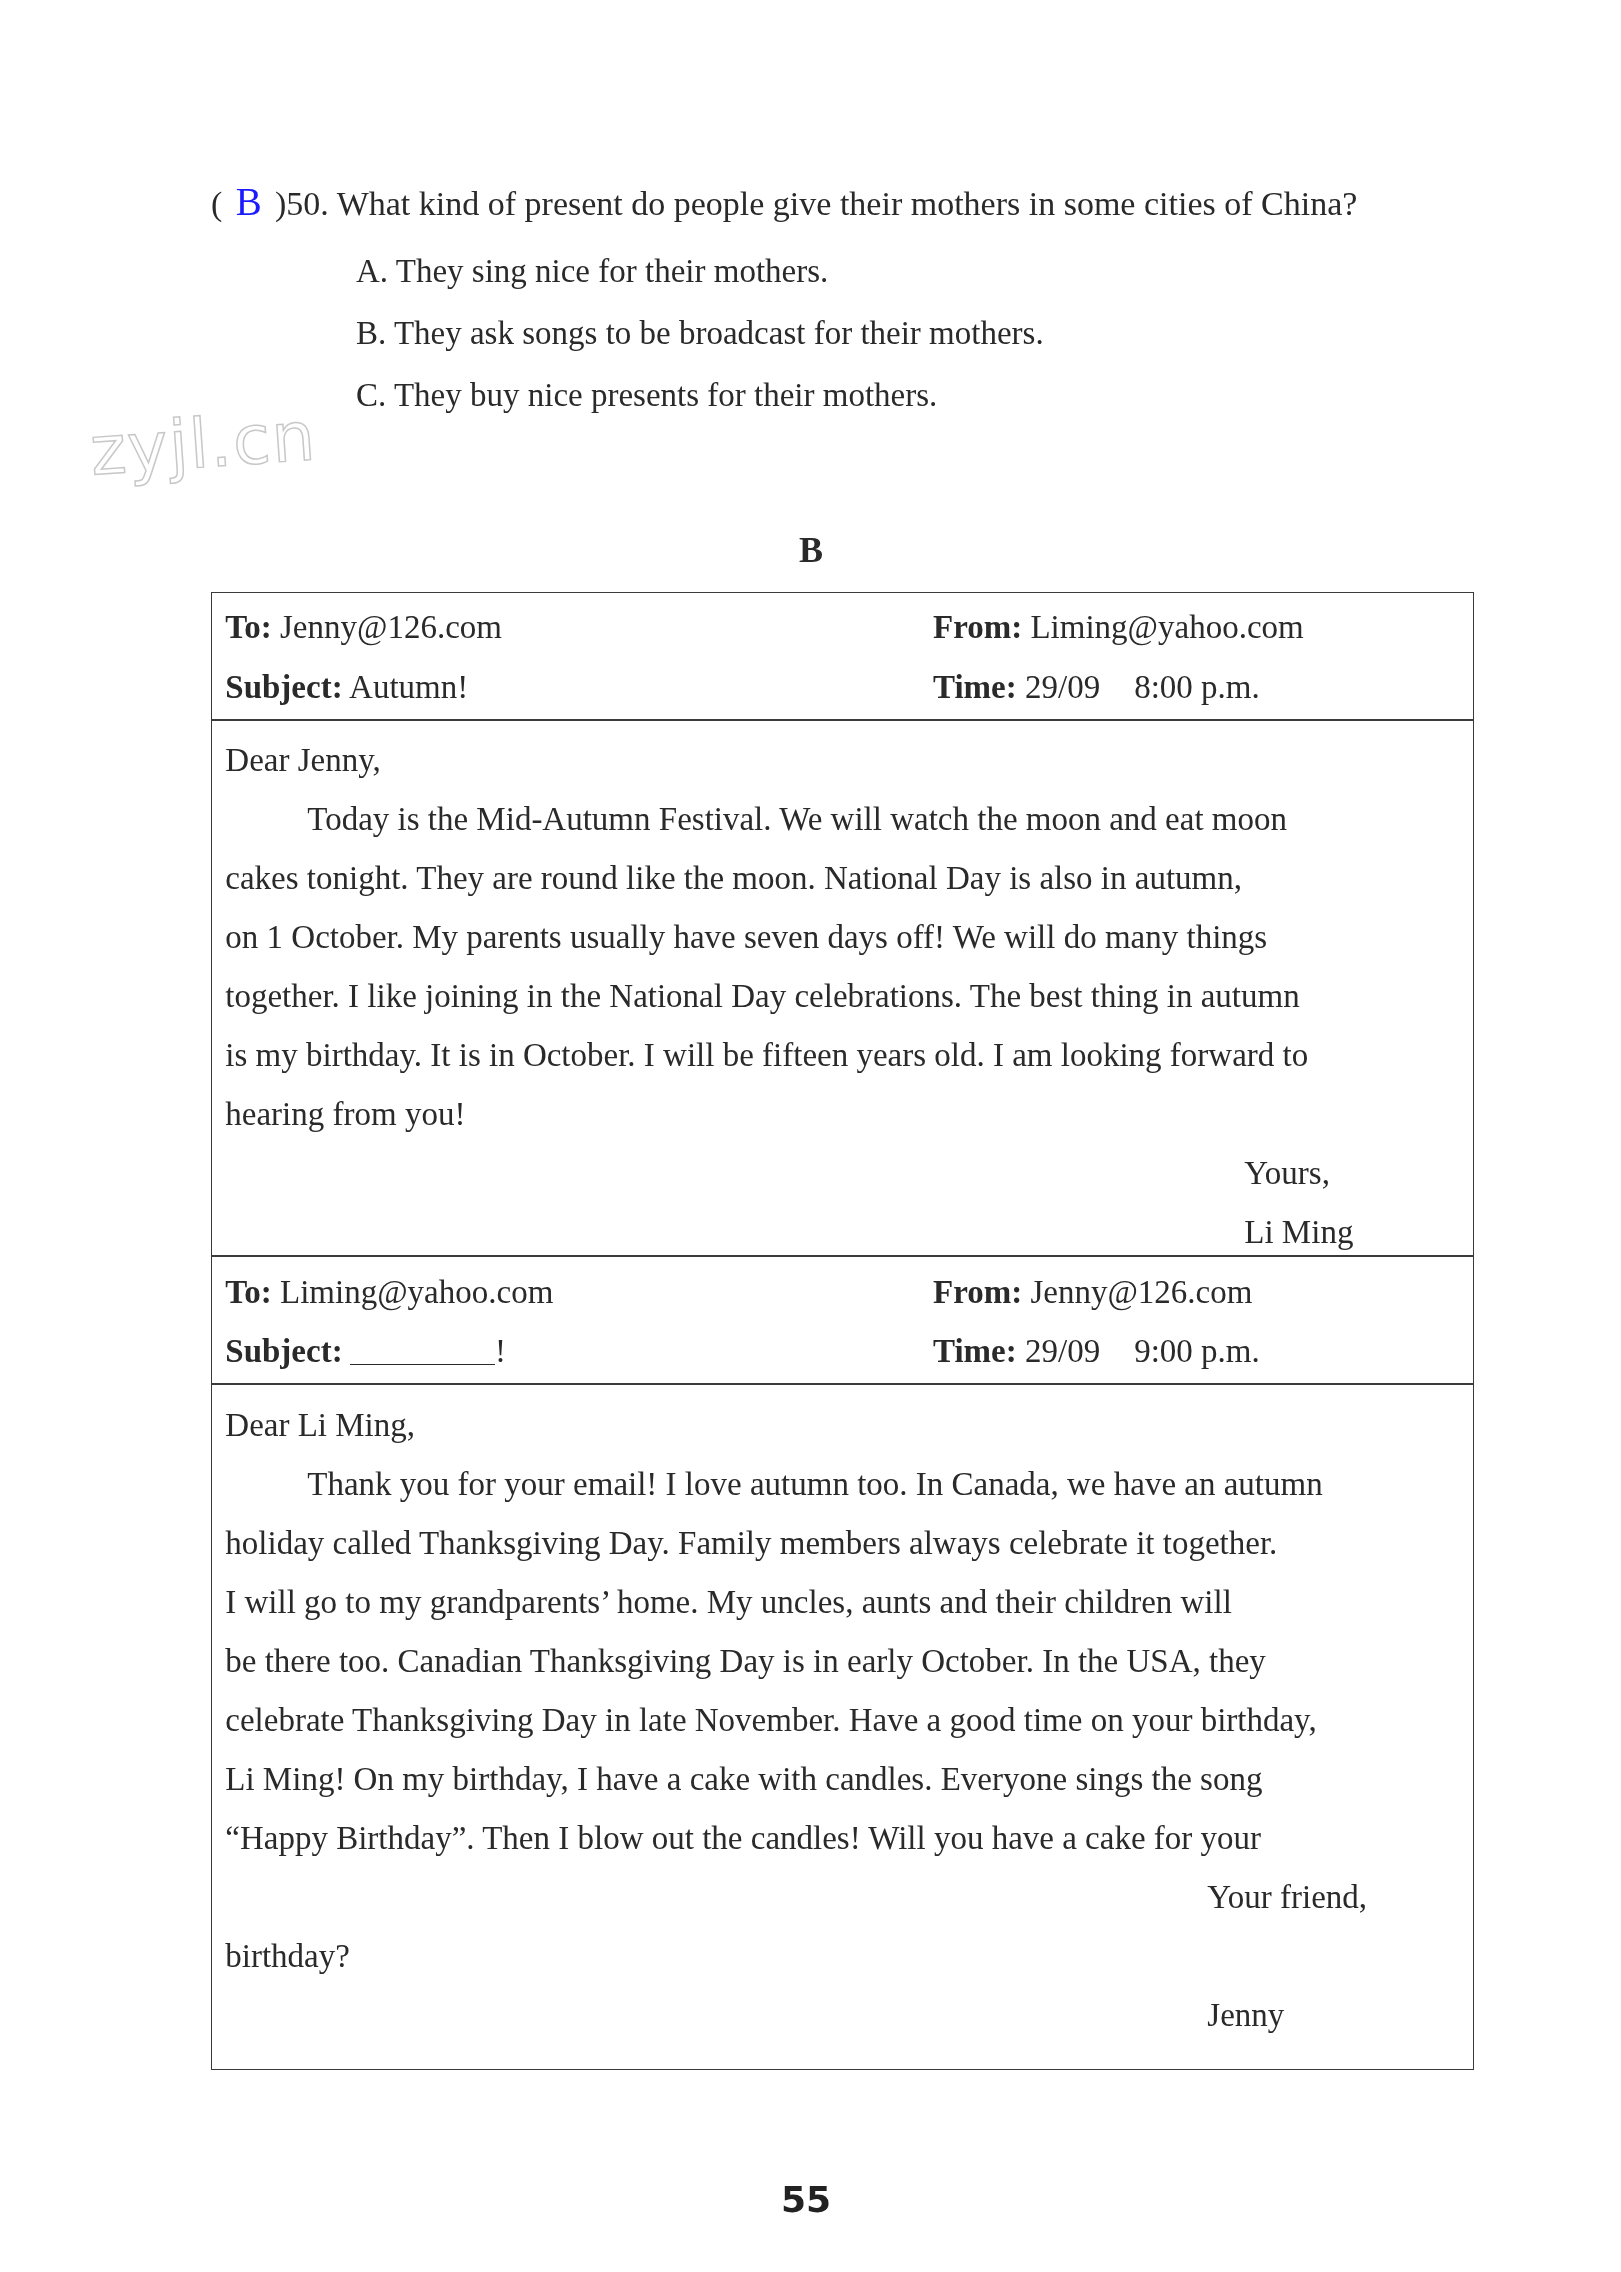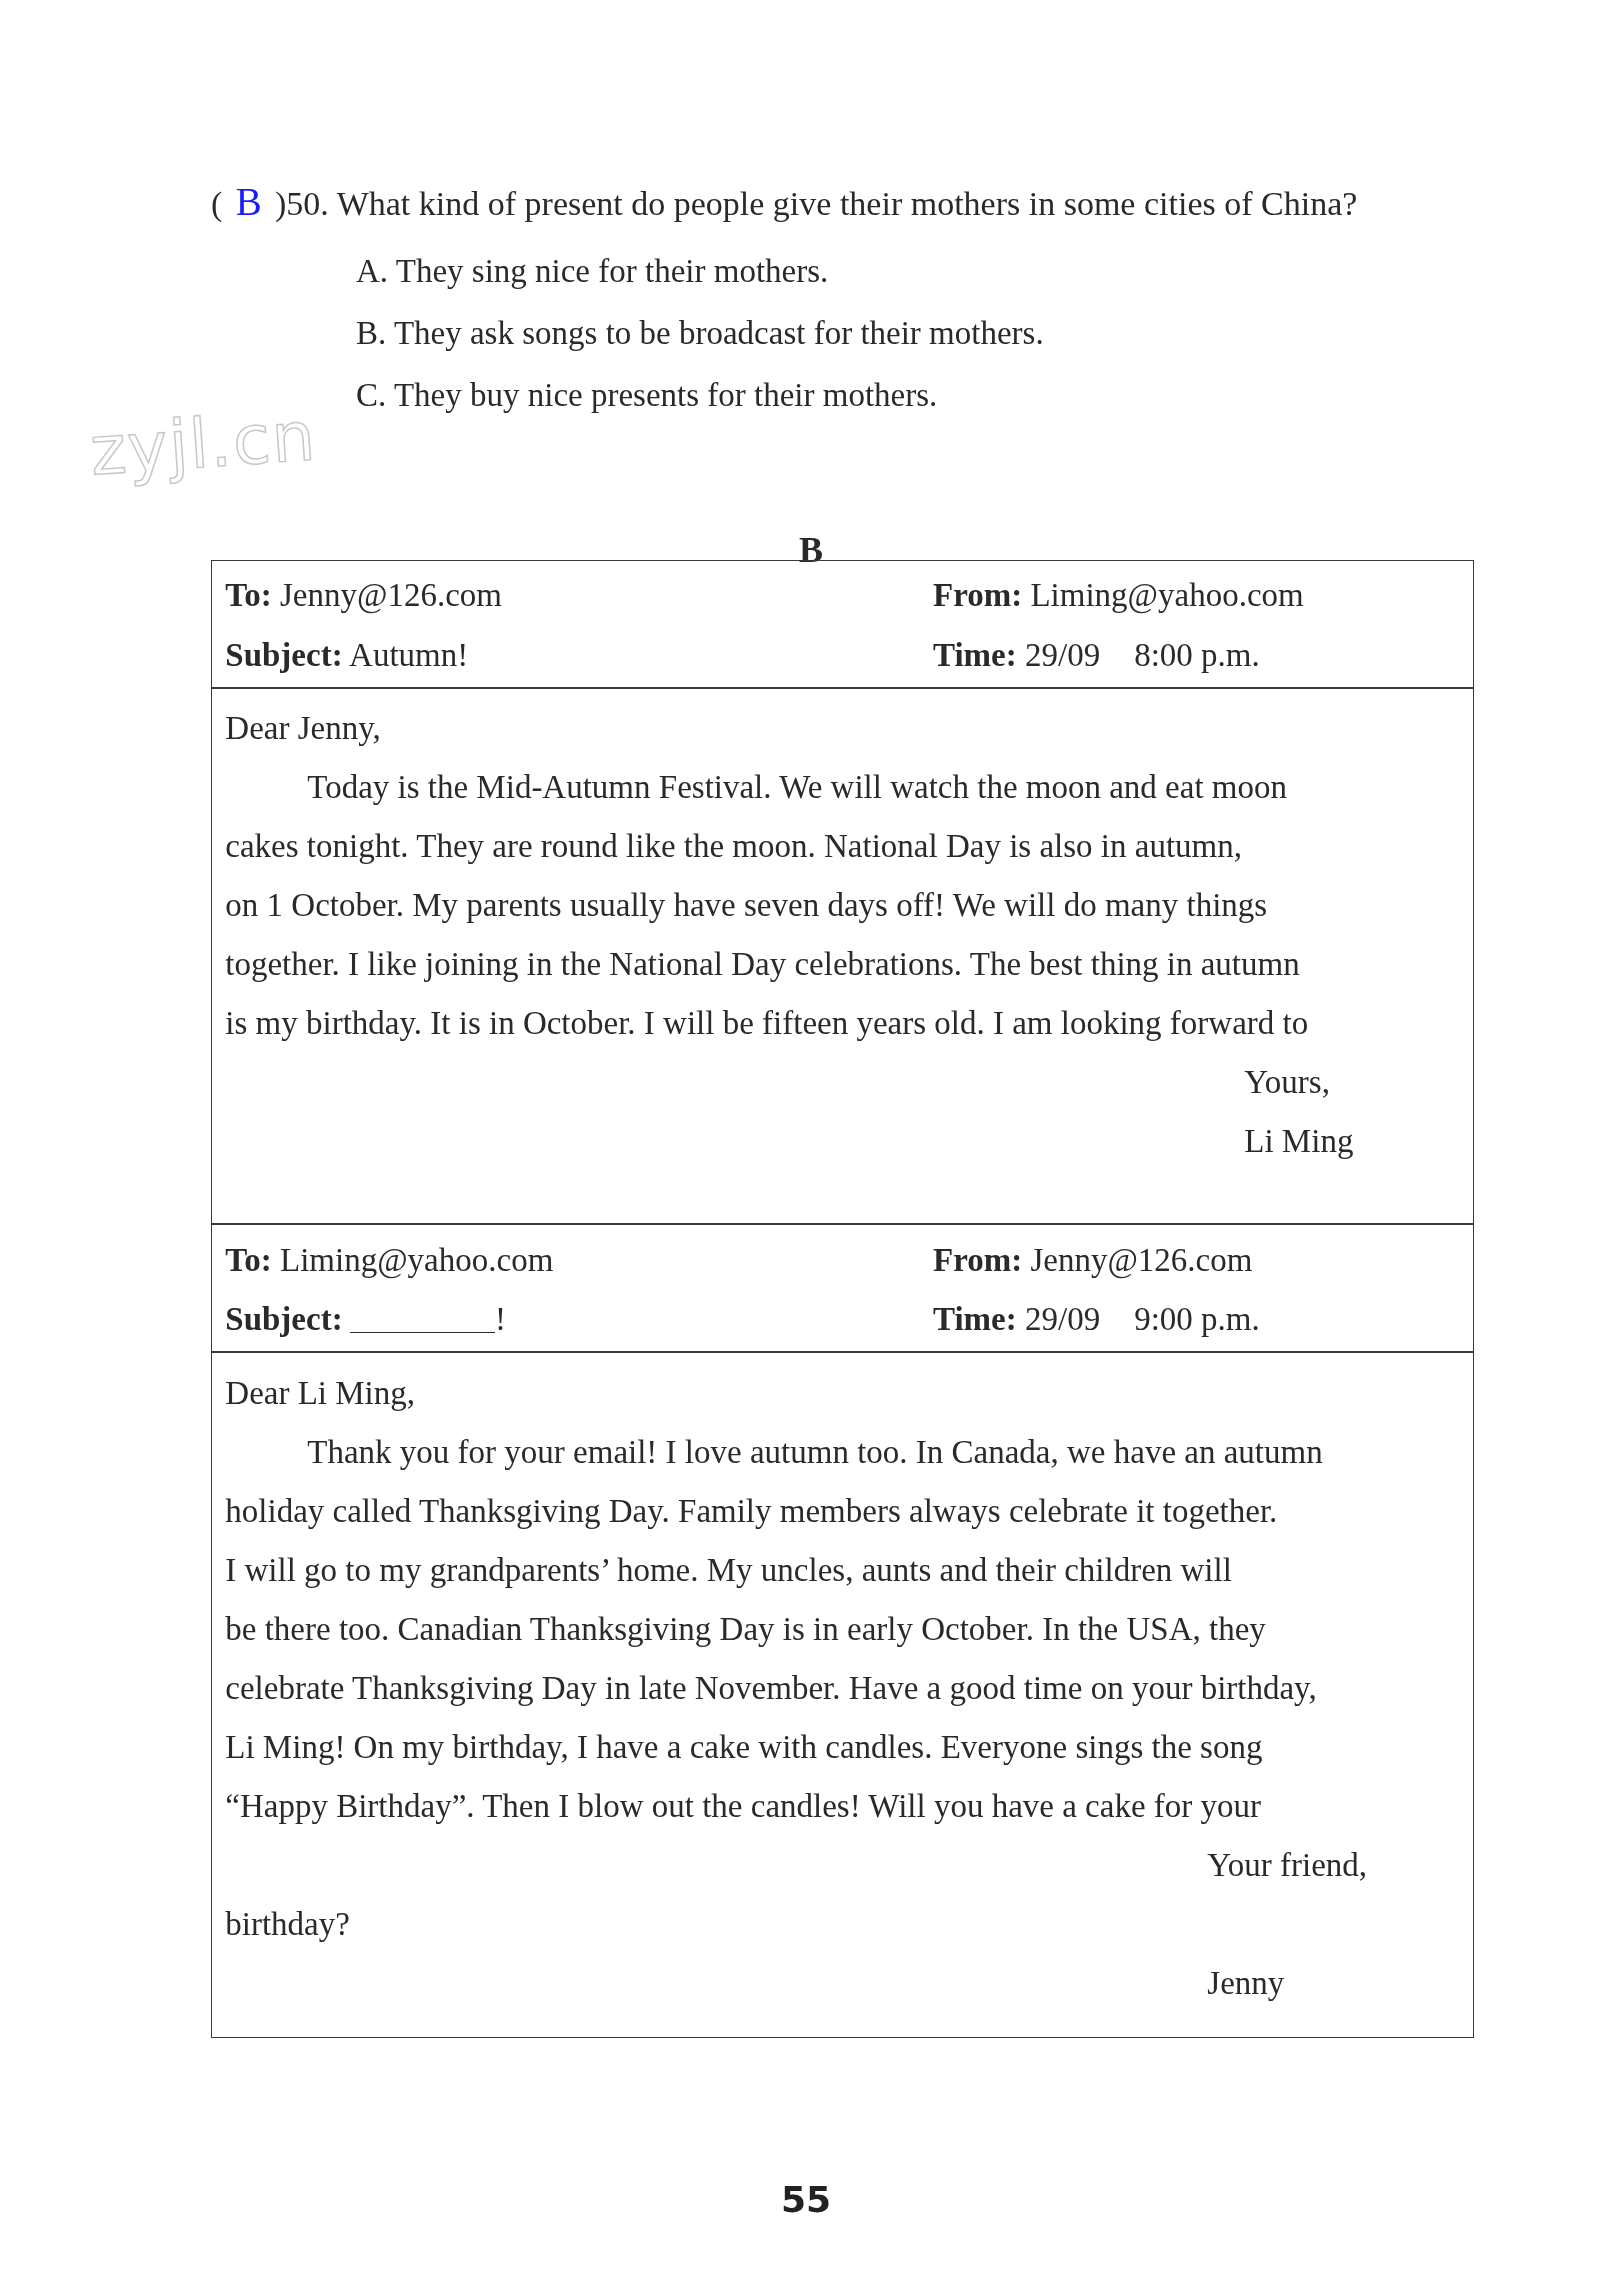--- a/index.html
+++ b/index.html
@@ -18,21 +18,21 @@
     .q-stem { font-size: 34px; line-height: 47px; white-space: nowrap; }
     .paren { display: inline-block; }
     .answer { color: #1a1aff; font-size: 39px; padding: 0 13.3px; }
     .options { margin-left: 145px; margin-top: 13.3px; }
     .option { font-size: 33px; line-height: 62px; white-space: nowrap; }
     .section-label {
       position: absolute; left: 0; width: 1622px; top: 529px;
       text-align: center; font-weight: bold; font-size: 36px;
     }
     .email-table {
-      position: absolute; left: 211px; top: 560px; width: 1263px;
+      position: absolute; left: 211px; top: 592px; width: 1263px;
       border: 1.5px solid #3a3a3a; box-sizing: border-box;
     }
     .hdr {
       position: relative; height: 126px; border-bottom: 2.2px solid #3a3a3a;
       font-size: 33px;
     }
     .hdr .cell { position: absolute; white-space: nowrap; }
     .hdr .c1 { left: 13.3px; }
     .hdr .c2 { left: 721px; font-family: Liberation Serif, serif; }
     .hdr .r1 { top: 16.3px; }
@@ -83,20 +83,21 @@
     <div class="cell c2 r2"><span class="lbl">Time:</span> <span>29/09</span><span class="gap"></span><span>8:00 p.m.</span></div>
   </div>
 
   <div class="body body1">
     <div class="line">Dear Jenny,</div>
     <div class="line indent">Today is the Mid-Autumn Festival. We will watch the moon and eat moon</div>
     <div class="line">cakes tonight. They are round like the moon. National Day is also in autumn,</div>
     <div class="line">on 1 October. My parents usually have seven days off! We will do many things</div>
     <div class="line">together. I like joining in the National Day celebrations. The best thing in autumn</div>
     <div class="line">is my birthday. It is in October. I will be fifteen years old. I am looking forward to</div>
+    <div class="line">hearing from you!</div>
     <div class="line closing">Yours,</div>
     <div class="line closing">Li Ming</div>
   </div>
 
   <div class="hdr">
     <div class="cell c1 r1"><span class="lbl">To:</span> <span>Liming@yahoo.com</span></div>
     <div class="cell c2 r1"><span class="lbl">From:</span> <span>Jenny@126.com</span></div>
     <div class="cell c1 r2"><span class="lbl">Subject:</span><span class="blank"></span><span>!</span></div>
     <div class="cell c2 r2"><span class="lbl">Time:</span> <span>29/09</span><span class="gap"></span><span>9:00 p.m.</span></div>
   </div>

